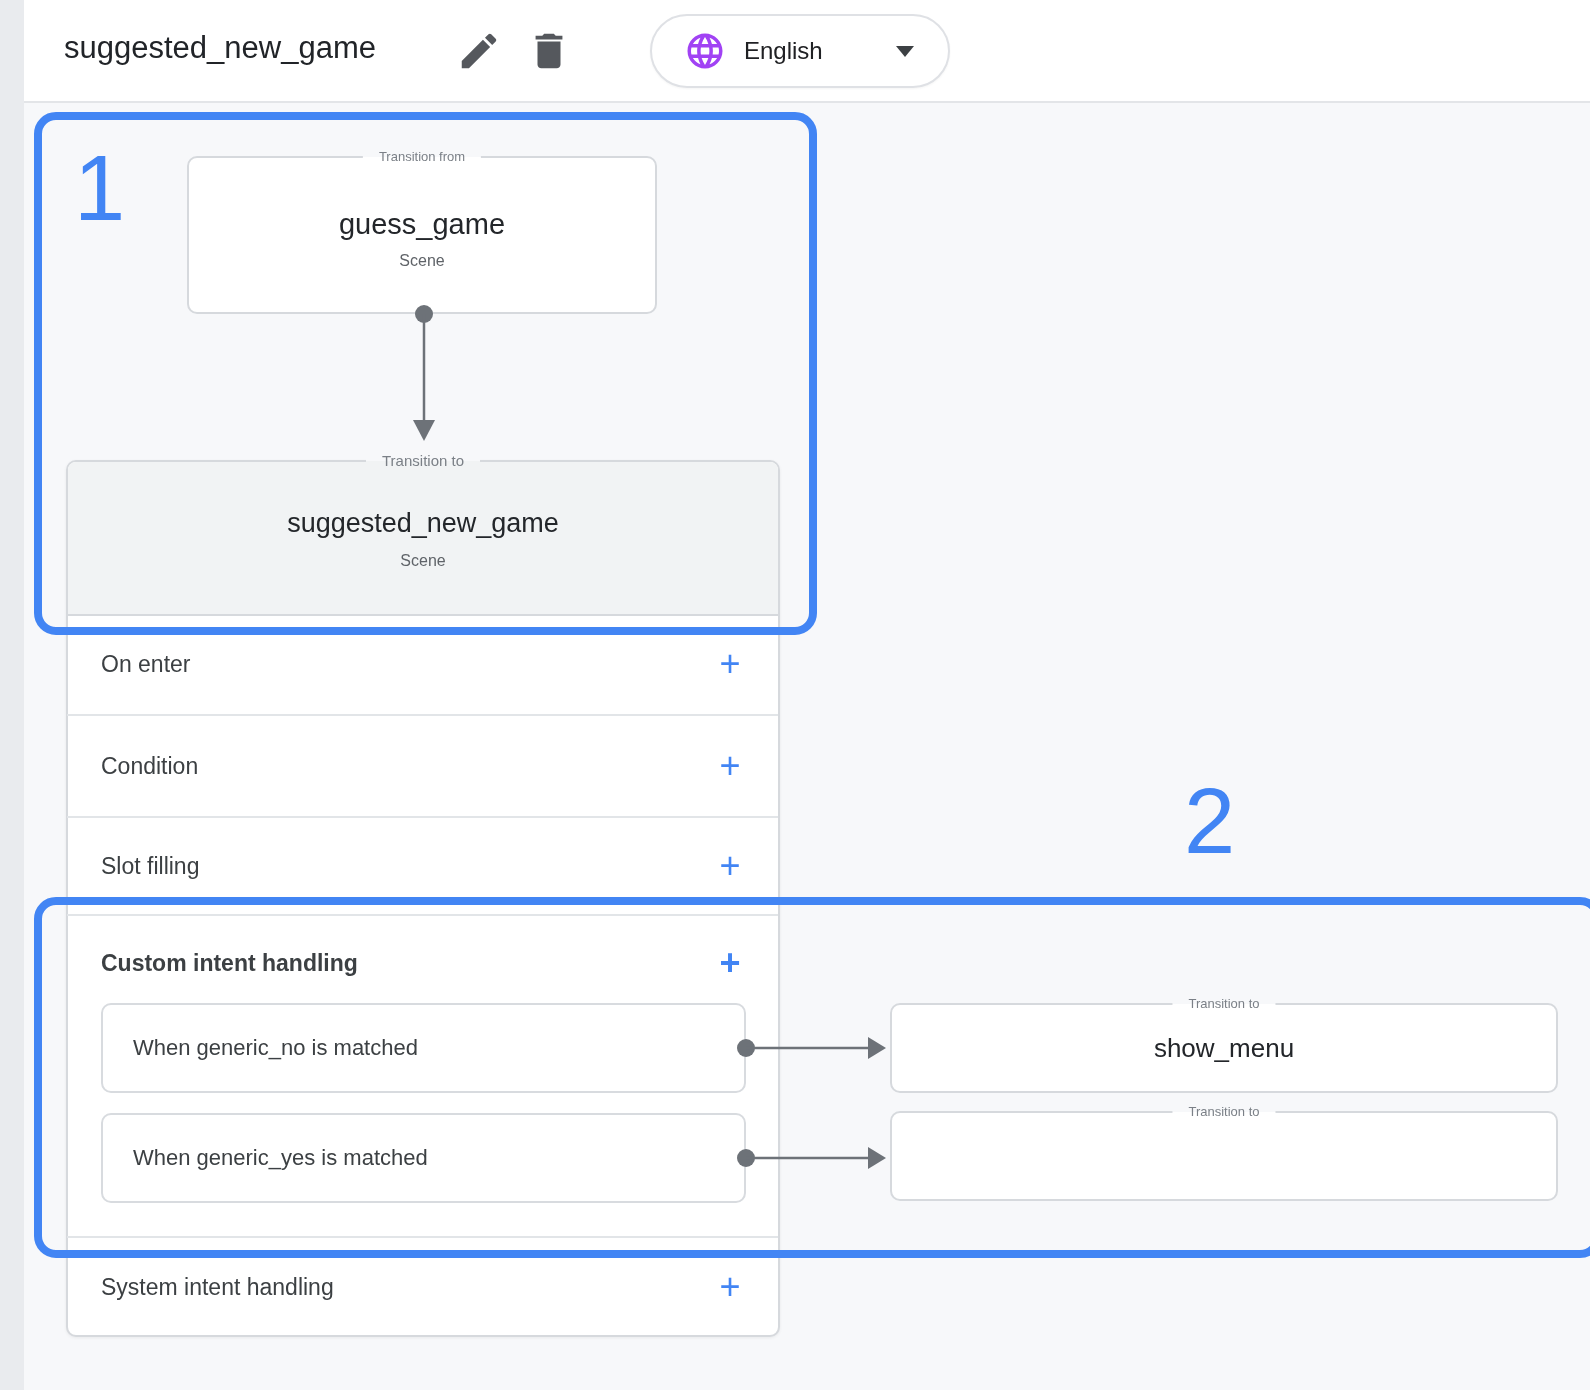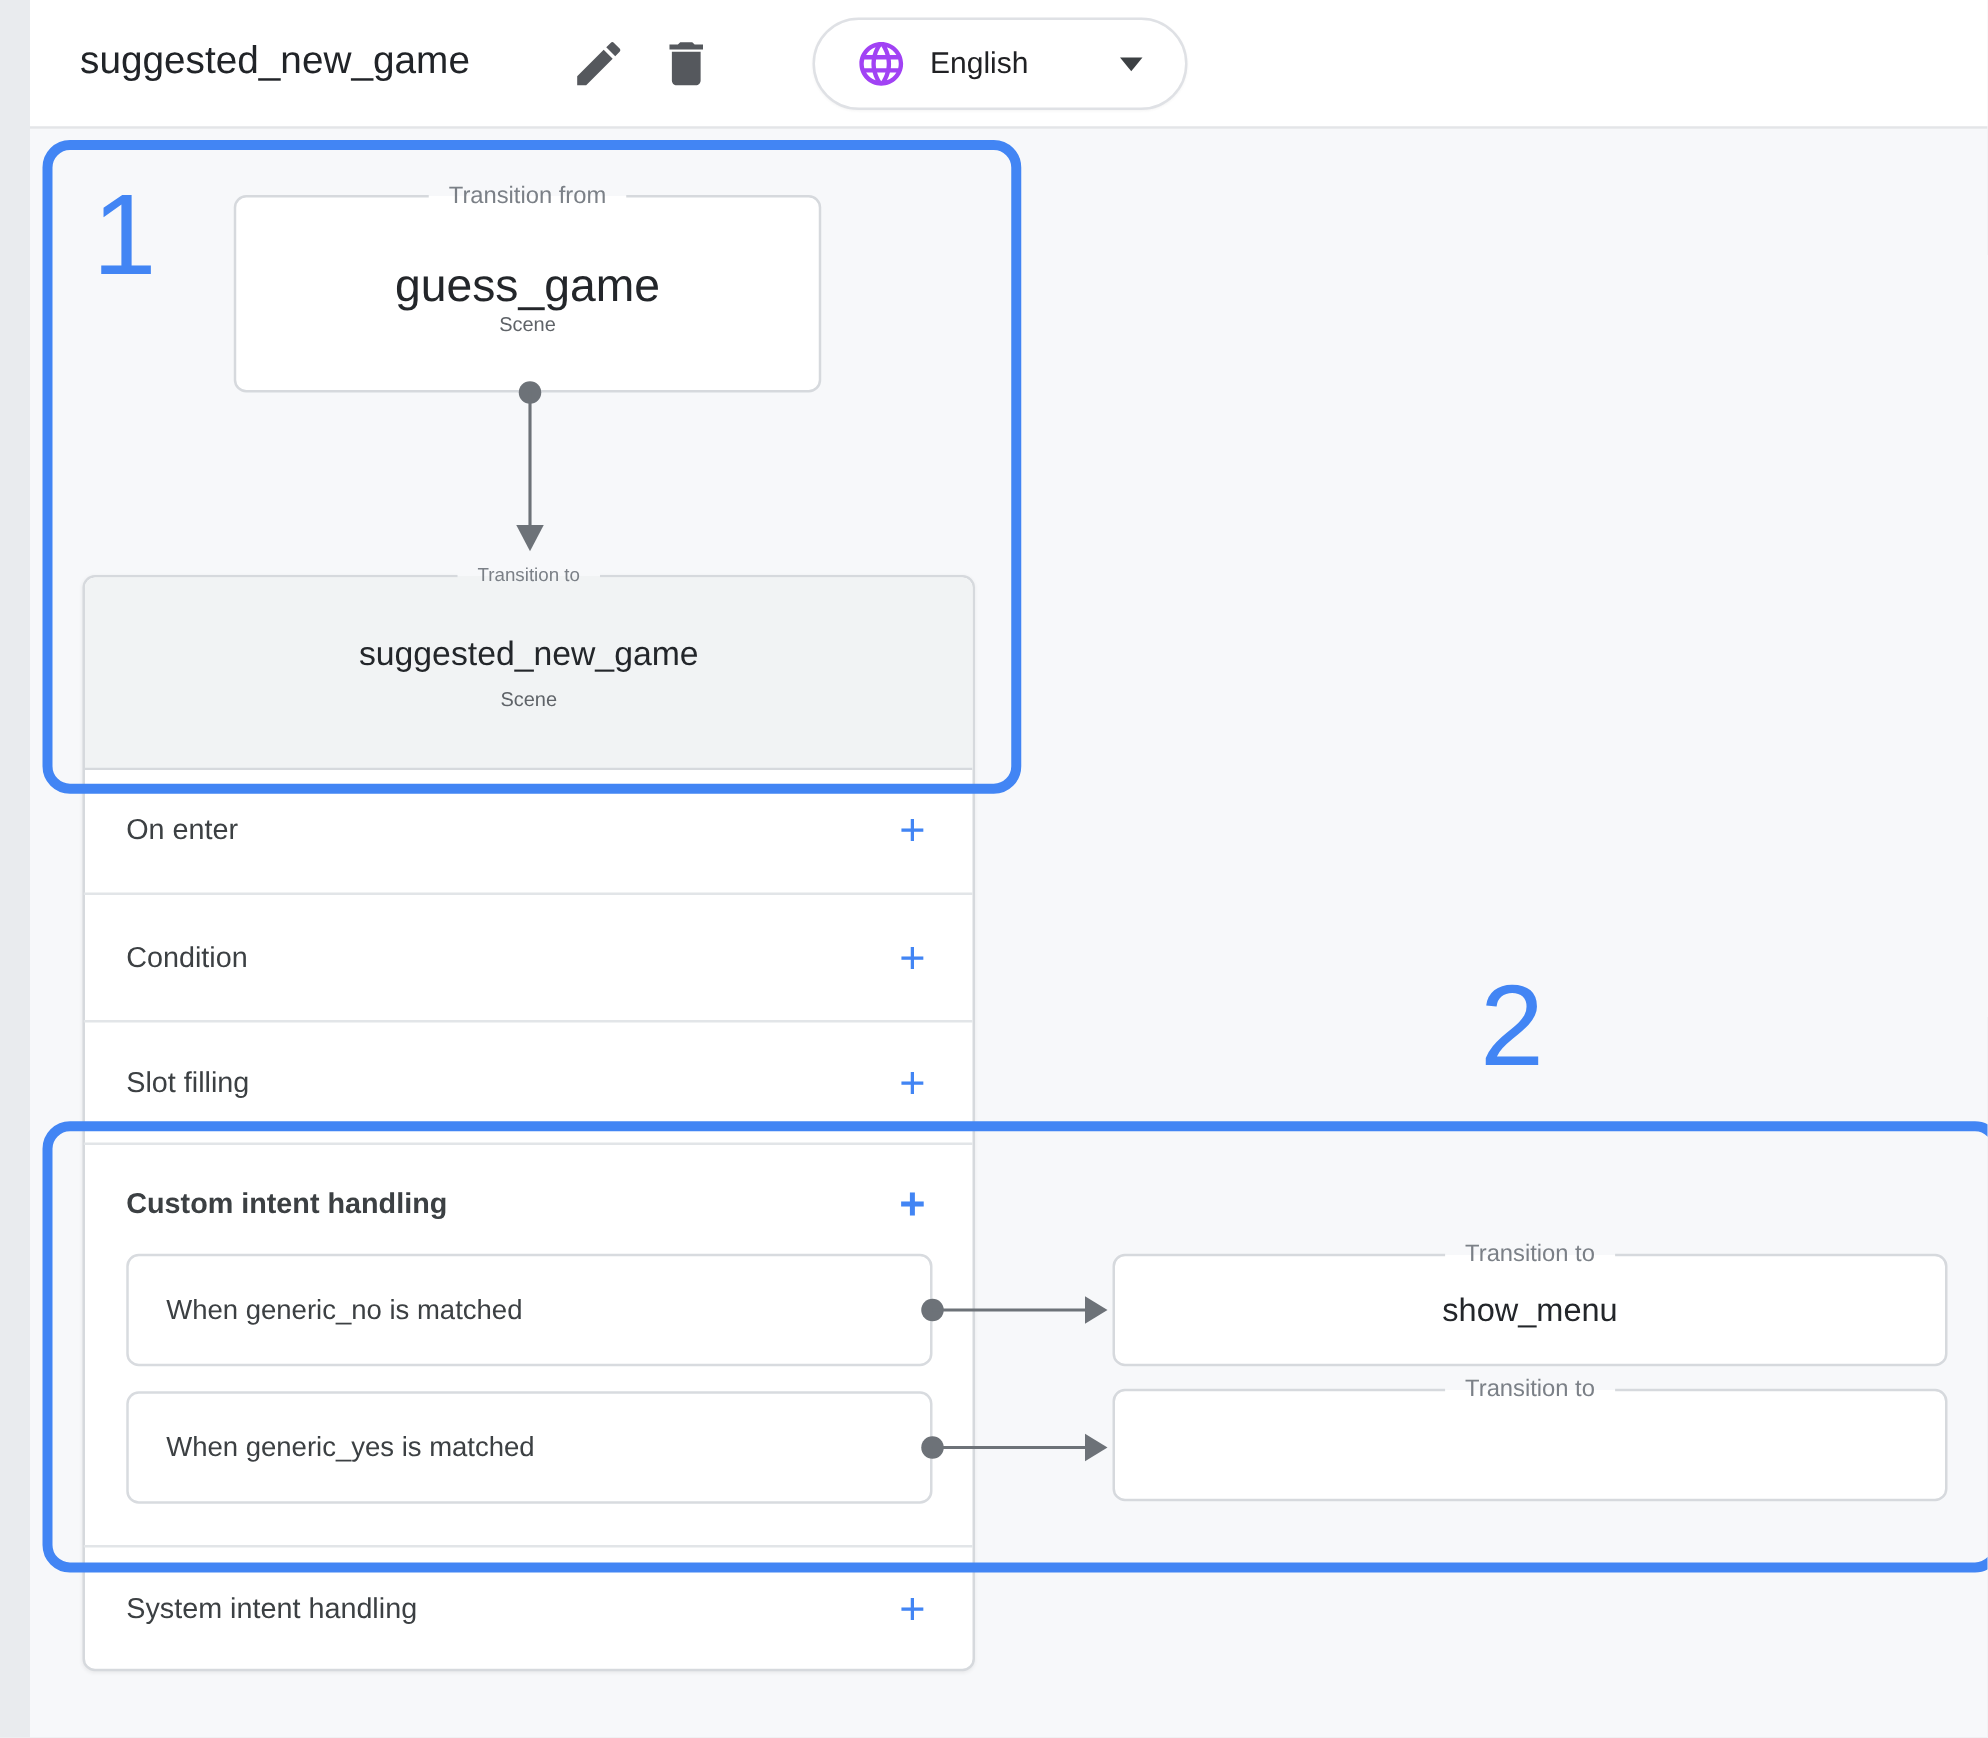--- a/index.html
+++ b/index.html
@@ -33,24 +33,24 @@
   .lang-label{margin-left:18px;font-size:24px;color:#202124;}
   .caret{
     margin-left:auto;width:0;height:0;
     border-left:9px solid transparent;border-right:9px solid transparent;
     border-top:11px solid #3c4043;
   }
   
   .fbox{position:absolute;box-sizing:border-box;border:2px solid #d6d9dd;border-radius:10px;background:#fff;}
   .fbox .legend{
     position:absolute;top:-13px;left:50%;transform:translateX(-50%);
-    padding:0 16px;font-size:19px;color:#7b8087;white-space:nowrap;line-height:24px;
+    padding:0 16px;font-size:13px;color:#7b8087;white-space:nowrap;line-height:24px;
   }
   .legend-on-white{background:linear-gradient(to bottom,#f7f8fa 50%,#ffffff 50%);}
-  .fbox .bname{position:absolute;left:0;right:0;text-align:center;font-size:37px;color:#23262a;}
+  .fbox .bname{position:absolute;left:0;right:0;text-align:center;font-size:29px;color:#23262a;}
   .fbox .btype{position:absolute;left:0;right:0;text-align:center;font-size:16px;color:#5f6368;}
   .box-from{left:163px;top:156px;width:470px;height:158px;}
   .box-from .bname{top:50px;}
   .box-from .btype{top:94px;}
   
   .panel{
     position:absolute;left:42px;top:460px;width:714px;height:877px;
     box-sizing:border-box;background:#ffffff;border:2px solid #d6d9dd;border-radius:10px;
     box-shadow:0 1px 3px rgba(60,64,67,.08);z-index:1;
   }

